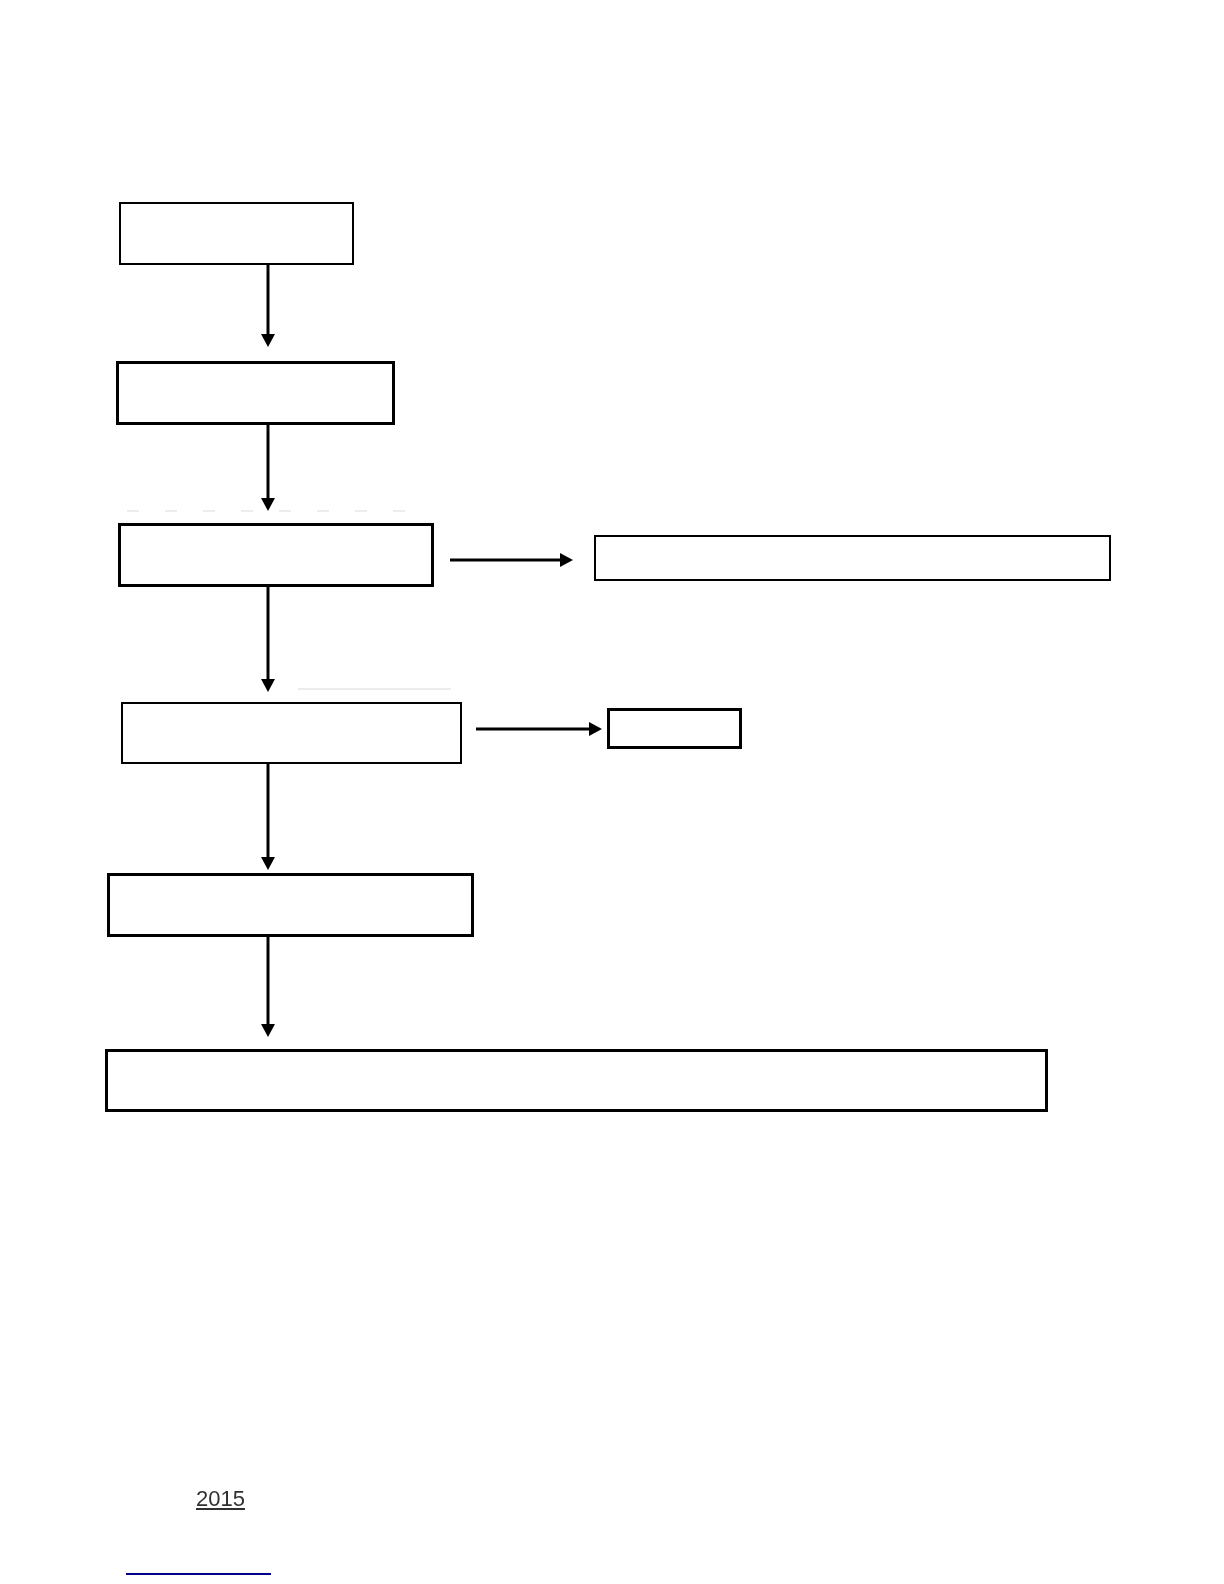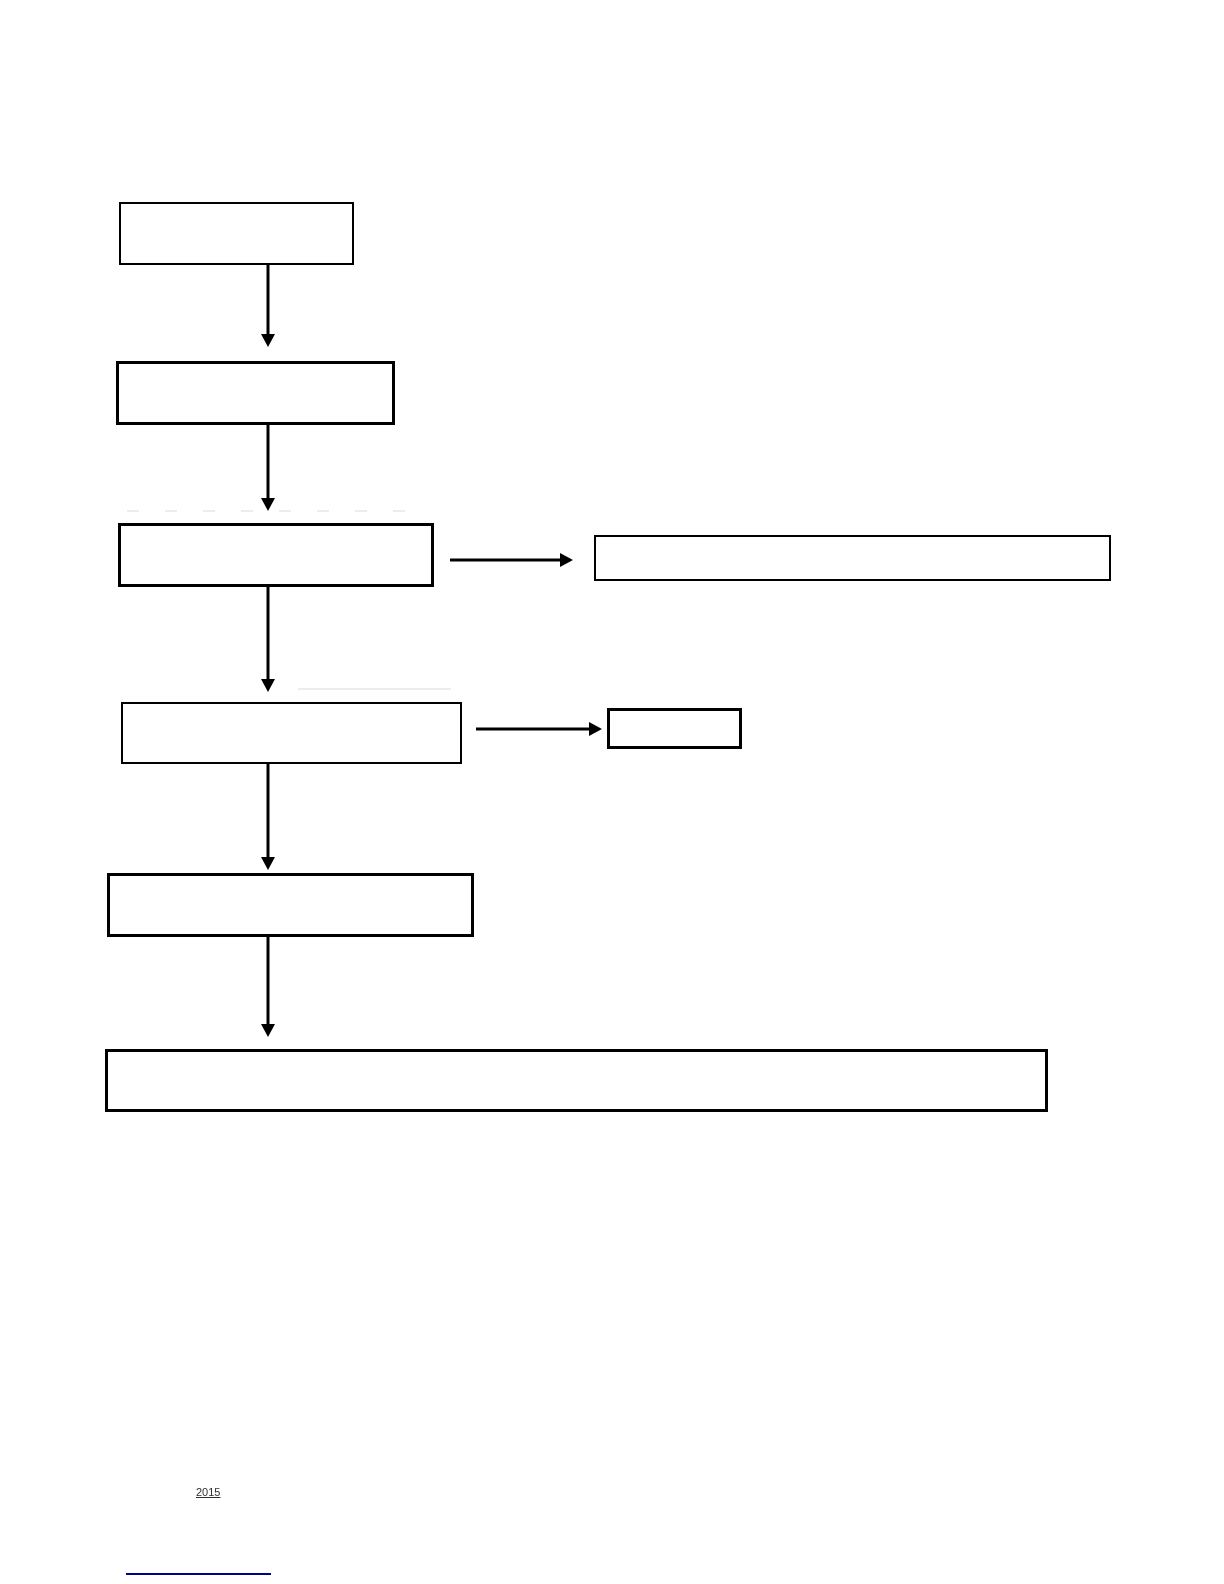--- a/index.html
+++ b/index.html
@@ -24,21 +24,21 @@
   .node {
     position: absolute;
     box-sizing: border-box;
     border-style: solid;
     background: #ffffff;
   }
   .footer-year {
     position: absolute;
     left: 196px;
     top: 1486px;
-    font-size: 11px;
+    font-size: 22px;
     line-height: 1.2;
     text-decoration: underline;
   }
   .link-underline {
     position: absolute;
     left: 126px;
     top: 1573px;
     width: 145px;
     height: 2px;
   }

